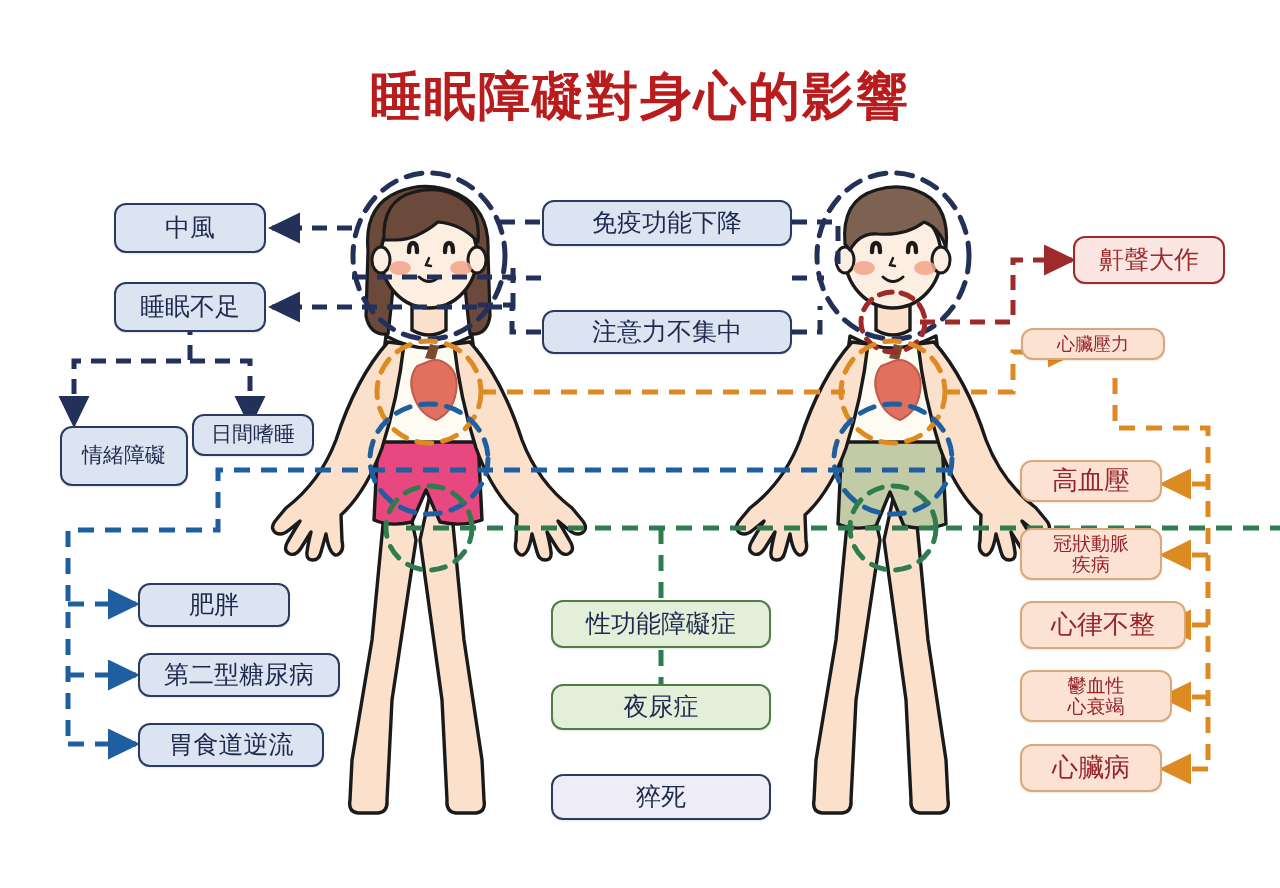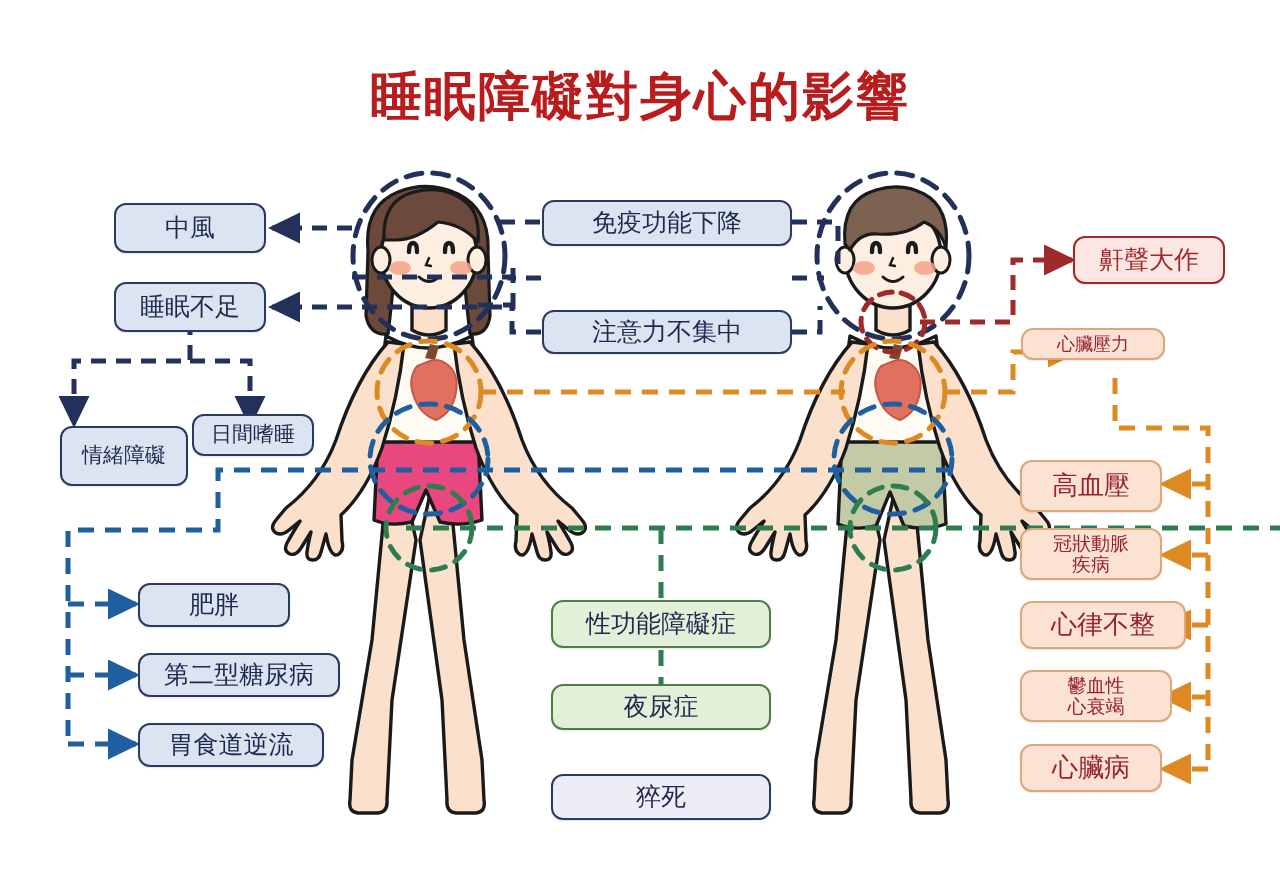--- a/index.html
+++ b/index.html
@@ -208,21 +208,21 @@
   <div class="box blue" style="left:138px;top:653px;width:202px;height:44px;font-size:25px;">第二型糖尿病</div>
   <div class="box blue" style="left:138px;top:723px;width:186px;height:44px;font-size:25px;">胃食道逆流</div>
 
   <div class="box green" style="left:551px;top:600px;width:220px;height:48px;font-size:25px;">性功能障礙症</div>
   <div class="box green" style="left:551px;top:684px;width:220px;height:46px;font-size:25px;">夜尿症</div>
   <div class="box lav" style="left:551px;top:774px;width:220px;height:46px;font-size:25px;">猝死</div>
 
   <div class="box red-out" style="left:1073px;top:236px;width:152px;height:48px;font-size:25px;">鼾聲大作</div>
 
   <div class="box peach" style="left:1021px;top:328px;width:144px;height:32px;font-size:18px;">心臟壓力</div>
-  <div class="box peach" style="left:1020px;top:460px;width:142px;height:52px;font-size:26px;">高血壓</div>
+  <div class="box peach" style="left:1020px;top:460px;width:142px;height:42px;font-size:26px;">高血壓</div>
   <div class="box peach" style="left:1020px;top:528px;width:142px;height:52px;font-size:19px;">冠狀動脈
 疾病</div>
   <div class="box peach" style="left:1020px;top:601px;width:166px;height:48px;font-size:26px;">心律不整</div>
   <div class="box peach" style="left:1020px;top:670px;width:152px;height:52px;font-size:19px;">鬱血性
 心衰竭</div>
   <div class="box peach" style="left:1020px;top:744px;width:142px;height:48px;font-size:26px;">心臟病</div>
 
 </div>
 
 </body></html>

